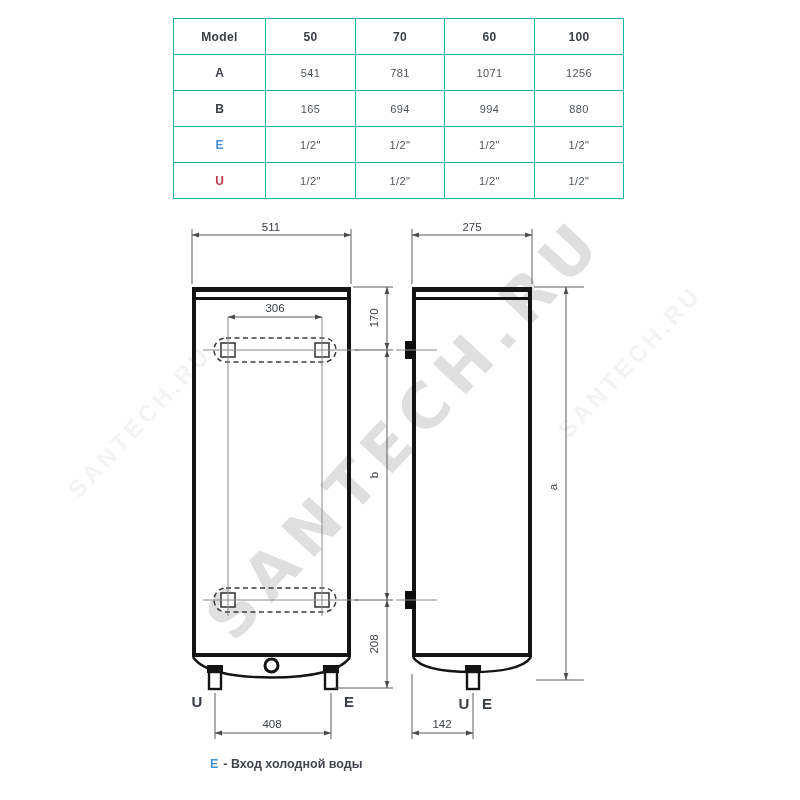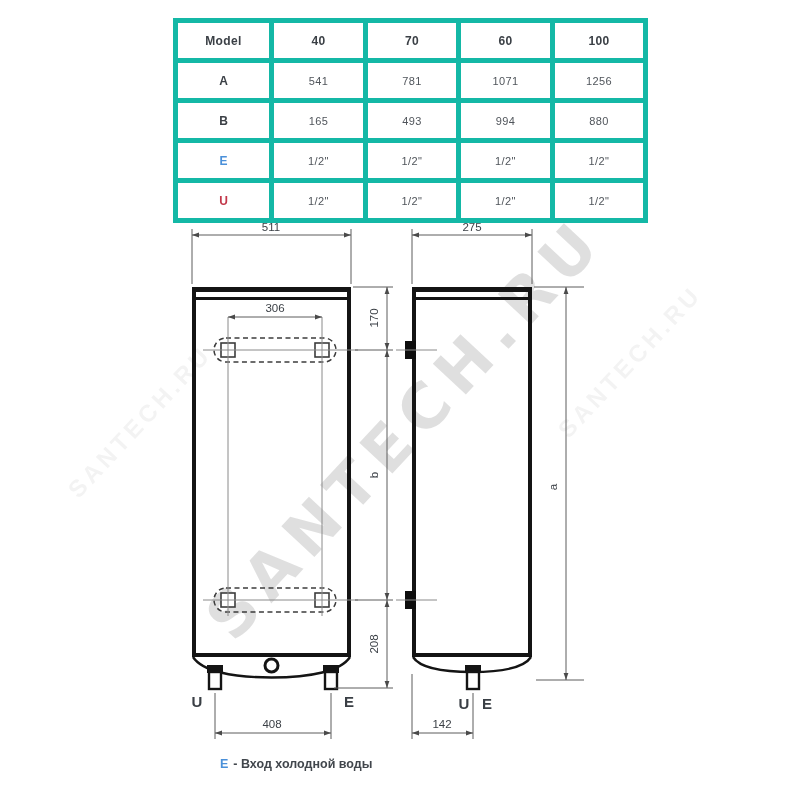--- a/index.html
+++ b/index.html
@@ -13,21 +13,21 @@
   .wm-left{left:-45px;top:408px;width:370px;transform:rotate(-47deg);
            font-size:24px;letter-spacing:4px;color:rgba(40,40,40,0.055);}
   .wm-right{left:445px;top:348px;width:370px;transform:rotate(-47deg);
            font-size:24px;letter-spacing:4px;color:rgba(40,40,40,0.055);}
   .wm-bottom{left:318px;top:697px;width:290px;font-size:20px;letter-spacing:2px;
            color:rgba(60,60,70,0.085);}
 
   
   .dim-table{position:absolute;left:173px;top:18px;width:446px;z-index:3;
              border-collapse:collapse;background:#fff;table-layout:fixed;}
-  .dim-table td,.dim-table th{border:5px solid #14b8a6;text-align:center;vertical-align:middle;
+  .dim-table td,.dim-table th{border:1px solid #14b8a6;text-align:center;vertical-align:middle;
              padding:0;height:35px;}
   .dim-table .c0{width:91px}.dim-table .c1{width:89px}.dim-table .c2{width:88px}
   .dim-table .c3{width:89px}.dim-table .c4{width:88px}
   .dim-table th{font-size:12px;font-weight:bold;color:#3b4046;letter-spacing:0.4px;}
   .dim-table td.rowlabel{font-size:12px;font-weight:bold;color:#3b4046;}
   .dim-table td.val{font-size:11px;color:#50555b;letter-spacing:0.4px;}
   td.rowlabel.blue{color:#4a90d9;}
   td.rowlabel.red{color:#c23749;}
 
   
@@ -44,55 +44,55 @@
   .sq{fill:#ffffff;stroke:#3c3c3c;stroke-width:1.6;}
   .thin{stroke:#8a8a8a;stroke-width:1;}
   .dim line{stroke:#5c5c5c;stroke-width:1;}
   #drawing text{font-family:"Liberation Sans",sans-serif;font-size:11.5px;fill:#3a3f45;
                 text-anchor:middle;}
   #drawing text.port{font-size:15px;font-weight:bold;}
   .port.red{fill:#c23749;}
   .port.blue{fill:#4a90d9;}
 
   
-  .legend{position:absolute;left:220px;top:755px;z-index:3;font-size:12.5px;font-weight:bold;
+  .legend{position:absolute;left:210px;top:755px;z-index:3;font-size:12.5px;font-weight:bold;
           color:#41464c;line-height:18px;}
   .legend .sym{display:inline-block;margin-right:5px;}
   .sym.blue{color:#4a90d9;}
   .sym.red{color:#c23749;}
 </style>
 </head>
 <body>
 
 <div id="page">
 
   <div class="wm wm-left">SANTECH.RU</div>
   <div class="wm wm-right">SANTECH.RU</div>
   <div class="wm wm-main">SANTECH.RU</div>
 
   <table class="dim-table">
     <tbody>
         <tr>
       <th class="c0">Model</th>
-      <th class="c1">40</th>
+      <th class="c1">50</th>
       <th class="c2">70</th>
       <th class="c3">60</th>
       <th class="c4">100</th>
     </tr>
     <tr>
       <td class="rowlabel">A</td>
       <td class="val">541</td>
       <td class="val">781</td>
       <td class="val">1071</td>
       <td class="val">1256</td>
     </tr>
     <tr>
       <td class="rowlabel">B</td>
       <td class="val">165</td>
-      <td class="val">493</td>
+      <td class="val">694</td>
       <td class="val">994</td>
       <td class="val">880</td>
     </tr>
     <tr>
       <td class="rowlabel blue">E</td>
       <td class="val">1/2"</td>
       <td class="val">1/2"</td>
       <td class="val">1/2"</td>
       <td class="val">1/2"</td>
     </tr>

